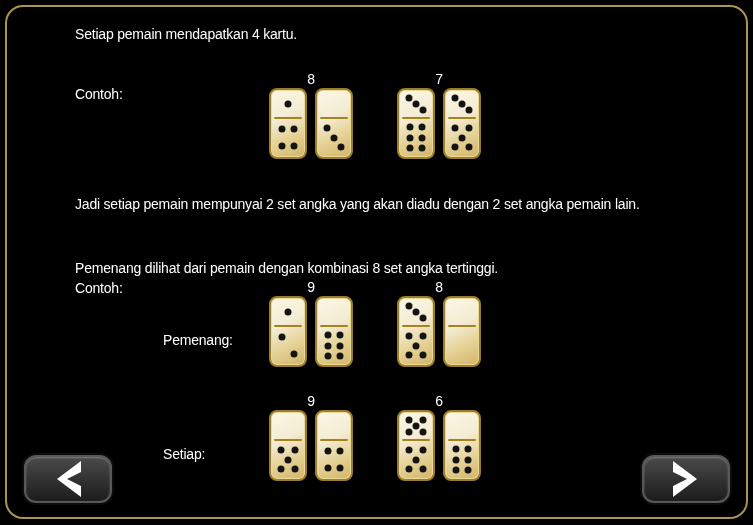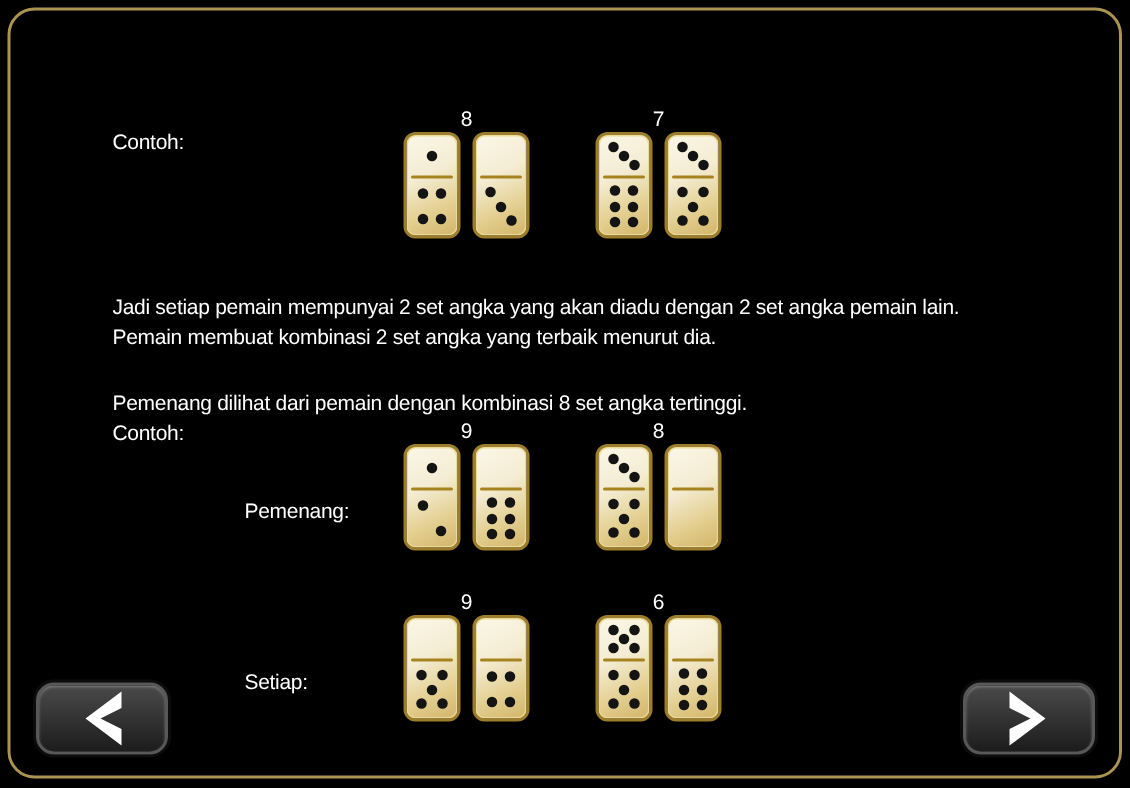--- a/index.html
+++ b/index.html
@@ -27,20 +27,21 @@
         display:flex;align-items:center;justify-content:center;cursor:pointer;}
   .nav-btn svg{display:block;}
 </style>
 </head>
 <body>
 
 <div class="page">
   <div class="page-border"></div>
 
   <div class="txt" style="left:75px;top:24px;">
+    <div>Setiap pemain mendapatkan 4 kartu.</div>
   </div>
 
   <div class="txt" style="left:75px;top:84px;">Contoh:</div>
 
   <div class="domino-row" style="left:269px;top:72px;">
       <div class="pair">
         <div class="pair-label">8</div>
         <div class="pair-doms">
           <div class="domino">
             <div class="d-half d-top">
@@ -96,23 +97,22 @@
               <div class="pip" style="left: 73%; top: 23%;"></div>
               <div class="pip" style="left: 50%; top: 50%;"></div>
               <div class="pip" style="left: 27%; top: 77%;"></div>
               <div class="pip" style="left: 73%; top: 77%;"></div>
             </div>
           </div>
         </div>
       </div>
     </div>
 
-  <div class="txt" style="left:75px;top:194px;">
+  <div class="txt" style="left:75px;top:194px;text-align:center;">
     <div>Jadi setiap pemain mempunyai 2 set angka yang akan diadu dengan 2 set angka pemain lain.</div>
-    <div>Pemain membuat kombinasi 2 set angka yang terbaik menurut dia.</div>
   </div>
 
   <div class="txt" style="left:75px;top:258px;">
     <div>Pemenang dilihat dari pemain dengan kombinasi 8 set angka tertinggi.</div>
     <div>Contoh:</div>
   </div>
 
   <div class="txt" style="left:163px;top:330px;">Pemenang:</div>
 
   <div class="domino-row" style="left:269px;top:280px;">

